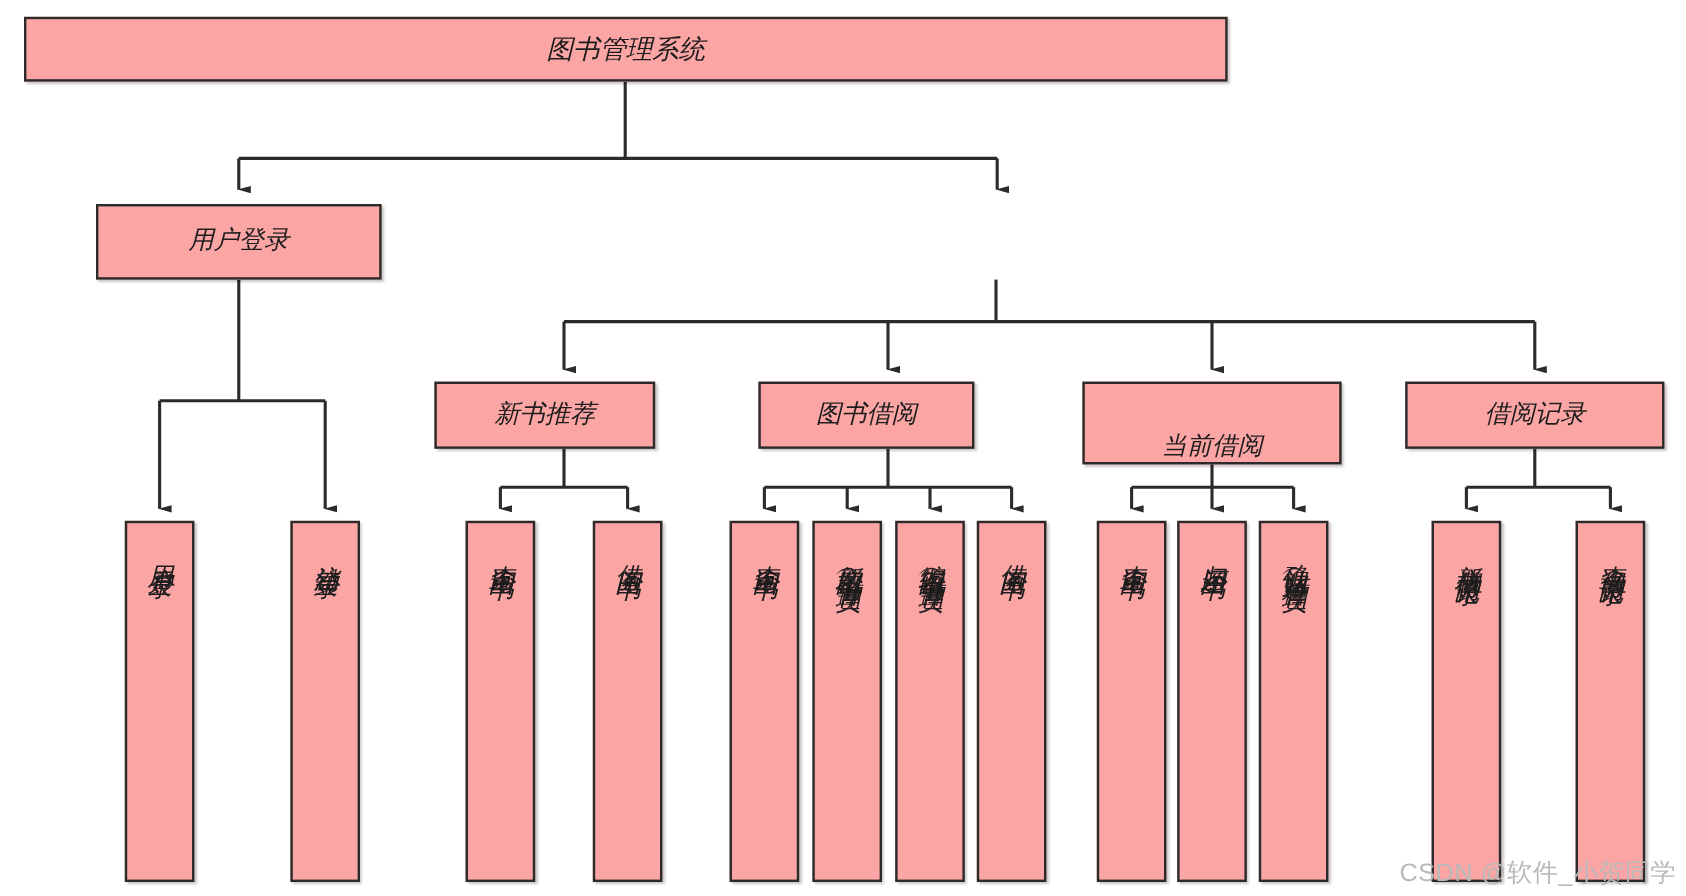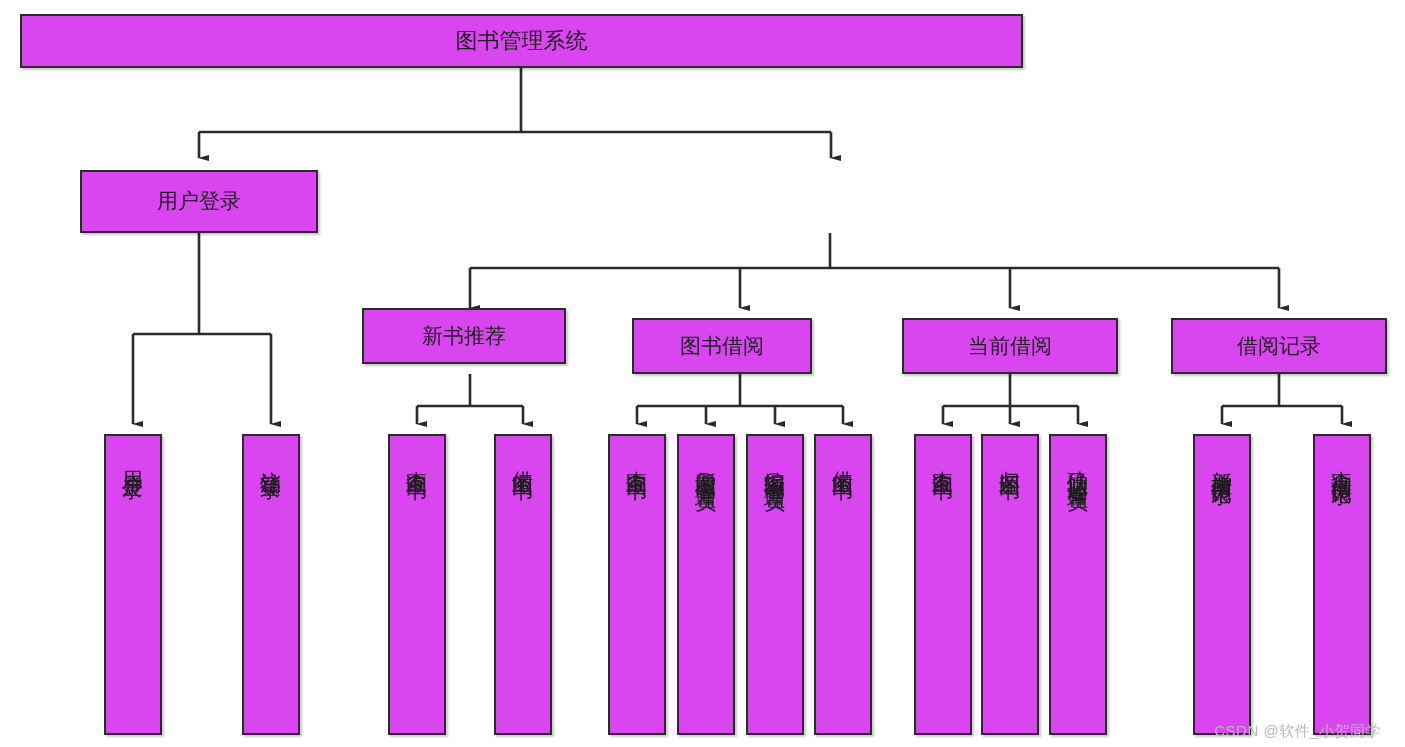--- a/index.html
+++ b/index.html
@@ -21,27 +21,28 @@
     position: absolute;
     left: 0;
     top: 0;
     width: 1405px;
     height: 747px;
     pointer-events: none;
   }
   .node {
     position: absolute;
     box-sizing: border-box;
-    background: #d946ef;
+    background: #fca5a5;
     border: 2.5px solid #2b2b2b;
     box-shadow: 2px 2px 2px rgba(0,0,0,0.22);
     display: flex;
     align-items: center;
     justify-content: center;
     color: #1d1d1d;
+    font-style: italic;
   }
   .node .lbl {
     display: block;
     text-align: center;
     line-height: 1.18;
     white-space: nowrap;
   }
   .node.horiz .lbl {
     font-size: 21px;
   }
@@ -56,23 +57,23 @@
   .node.vert .lbl {
     writing-mode: vertical-rl;
     text-orientation: upright;
     font-size: 21px;
     letter-spacing: 3px;
     line-height: 1;
     white-space: nowrap;
   }
   .watermark {
     position: absolute;
-    right: 24px;
+    right: 8px;
     bottom: 6px;
-    font-size: 15px;
+    font-size: 21px;
     color: #b9b9b9;
     letter-spacing: 0.5px;
     white-space: nowrap;
   }
 </style>
 </head>
 <body>
 
 <div id="canvas">
 
@@ -127,27 +128,27 @@
   </svg>
 
   <div class="node horiz root" style="left:20px; top:14px; width:1003px; height:54px;">
     <span class="lbl">图书管理系统</span>
   </div>
 
   <div class="node horiz" style="left:80px; top:170px; width:238px; height:63px;">
     <span class="lbl">用户登录</span>
   </div>
 
-  <div class="node horiz" style="left:362px; top:308px; width:204px; height:56px;">
+  <div class="node horiz" style="left:362px; top:318px; width:184px; height:56px;">
     <span class="lbl">新书推荐</span>
   </div>
   <div class="node horiz" style="left:632px; top:318px; width:180px; height:56px;">
     <span class="lbl">图书借阅</span>
   </div>
-  <div class="node horiz" style="left:902px; top:318px; width:216px; height:56px;">
+  <div class="node horiz" style="left:902px; top:318px; width:216px; height:69px;align-items:flex-end;">
     <span class="lbl">当前借阅</span>
   </div>
   <div class="node horiz" style="left:1171px; top:318px; width:216px; height:56px;">
     <span class="lbl">借阅记录</span>
   </div>
 
   <div class="node vert" style="left:104px; top:434px; width:58px; height:301px;">
     <span class="lbl">用户登录</span>
   </div>
   <div class="node vert" style="left:242px; top:434px; width:58px; height:301px;">

